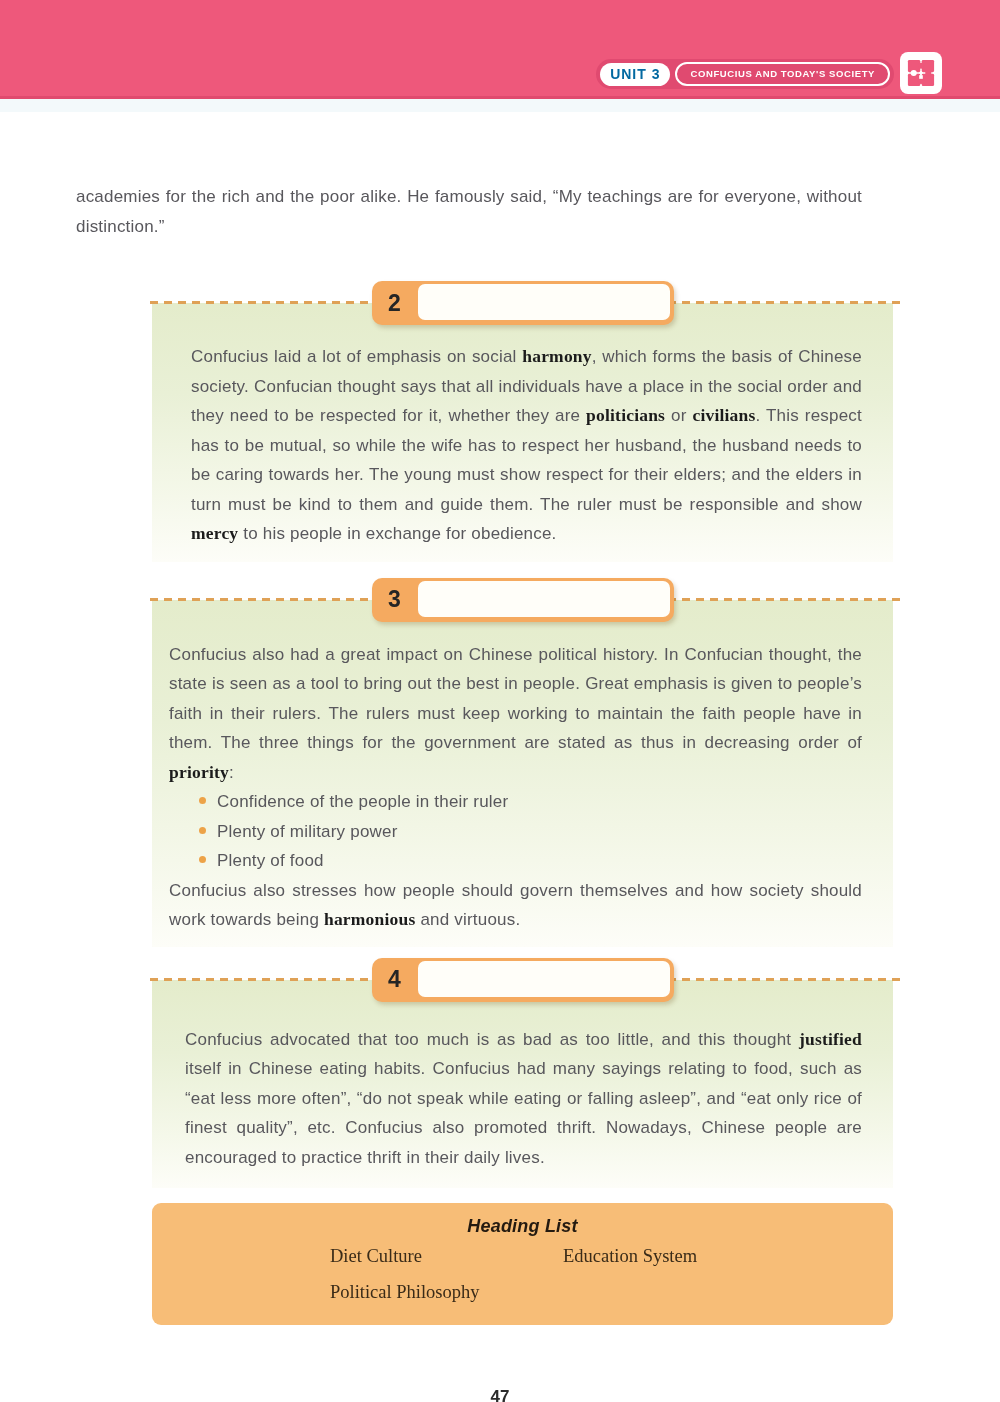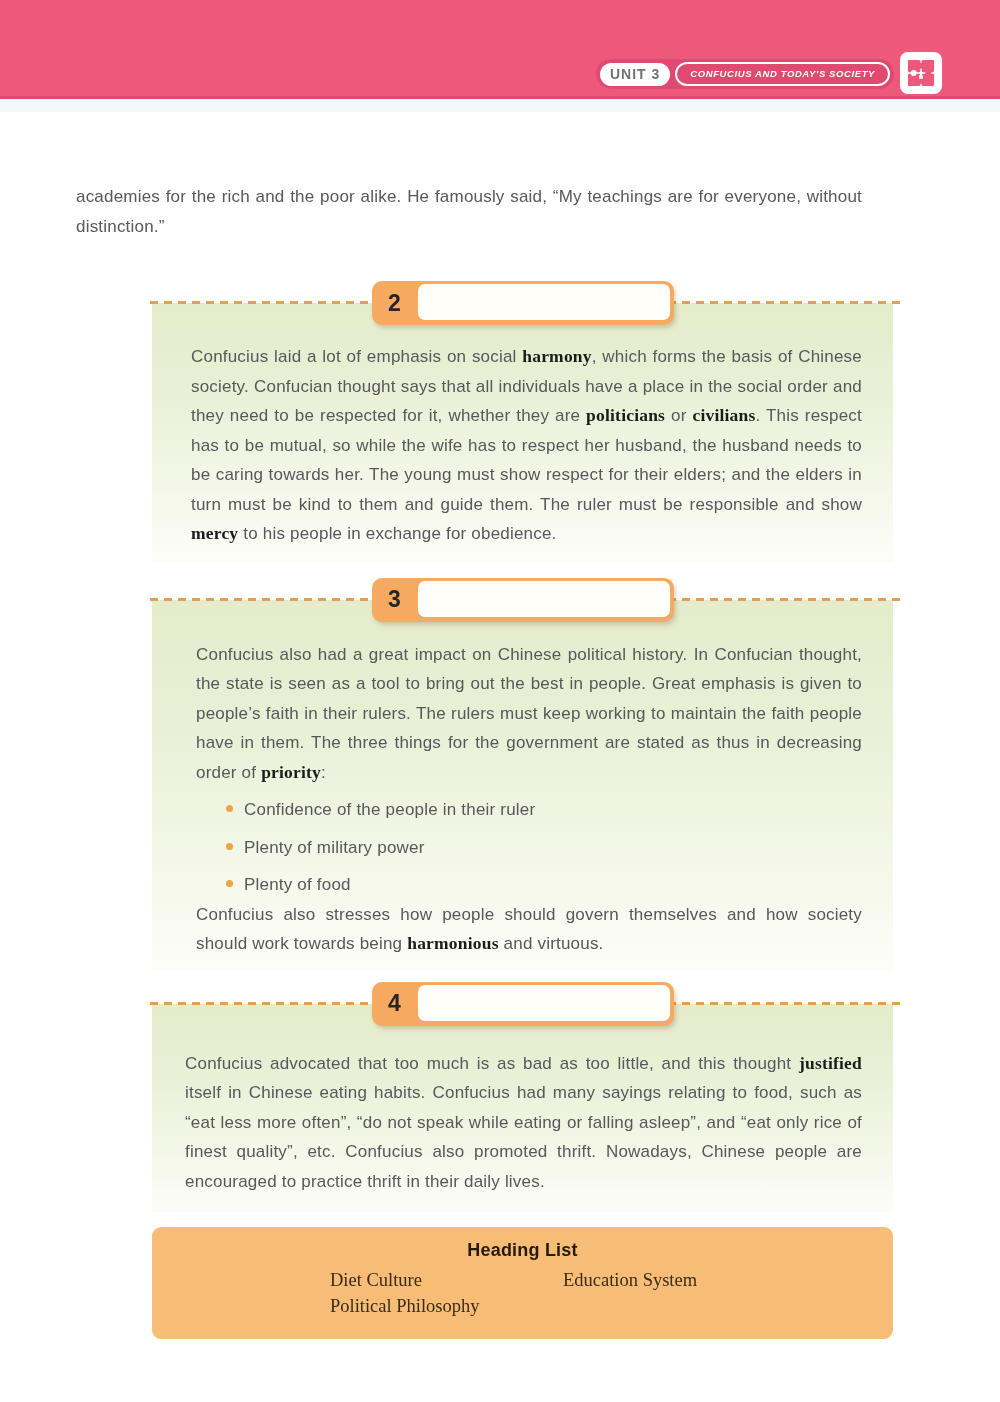--- a/index.html
+++ b/index.html
@@ -14,28 +14,27 @@
     position:relative; height:99px; background:#ee587b;
     border-bottom:3px solid #e04a6e;
   }
   .band-underglow { height:13px; background:#f3f9fb; }
   .unit-tag {
     position:absolute; right:106px; bottom:7px;
     display:flex; align-items:center; gap:5px;
     background:#e04a70; border-radius:16px; padding:3px 4px;
   }
   .unit-pill {
-    background:#ffffff; color:#737373; font-weight:bold; font-size:14px;
+    background:#ffffff; color:#0369a1; font-weight:bold; font-size:14px;
     letter-spacing:1px; padding:3px 10px 4px; border-radius:12px;
   }
   .unit-title {
     border:2px solid #ffffff; border-radius:12px; color:#ffffff;
     font-size:9.5px; letter-spacing:.6px; padding:4px 13px 5px; font-weight:bold;
     white-space:nowrap;
-    font-style:italic;
   }
   .puzzle-badge {
     position:absolute; right:58px; bottom:2px; width:42px; height:42px;
     background:#ffffff; border-radius:8px; display:flex; align-items:center; justify-content:center;
   }
 
   
   .content { padding-top:70px; }
   .para {
     font-size:17px; line-height:29.5px; color:#58575c;
@@ -69,41 +68,41 @@
   .head-num {
     position:absolute; left:0; top:0; width:46px; height:44px;
     display:flex; align-items:center; justify-content:center;
     font-weight:bold; font-size:23px; color:#252525;
   }
   .head-input {
     position:absolute; left:46px; top:3px; right:4px; bottom:5px;
     background:#fffef9; border-radius:7px;
   }
   .block-body-2 { padding:39px 31px 13px 39px; }
-  .block-body-3 { padding:40px 31px 12px 44px; }
+  .block-body-3 { padding:40px 31px 12px 17px; }
   .block-body-4 { padding:45px 31px 16px 33px; }
 
   .bullet-row { display:flex; align-items:baseline; padding-left:30px; line-height:29.5px; }
   .bullet-dot {
     width:7px; height:7px; border-radius:50%; background:#eda348;
     margin-right:11px; flex:0 0 auto; position:relative; top:-3px;
   }
-  .bullet-text { font-size:17px; color:#58575c; letter-spacing:.2px;margin-top:8px; }
+  .bullet-text { font-size:17px; color:#58575c; letter-spacing:.2px; }
 
   
   .heading-list {
     margin:15px 107px 0 152px; background:#f7bd77; border-radius:9px;
     padding:13px 0 20px;
   }
   .hl-title {
     text-align:center; font-weight:bold; font-size:18px; color:#241a10;
-    margin-bottom:7px; letter-spacing:.2px;
+    margin-bottom:7px; letter-spacing:.2px;font-style:italic;
   }
   .hl-grid {
-    display:grid; grid-template-columns:233px auto; row-gap:1px;
+    display:grid; grid-template-columns:233px auto; row-gap:11px;
     padding-left:178px;
     font-family:"Liberation Serif", serif; font-size:18.5px; color:#3a2b18;
     line-height:25px;
   }
 
   .page-num {
     text-align:center; margin-top:62px; padding-bottom:55px;
     font-weight:bold; font-size:17px; color:#2a2a2a;
   }
 </style>

